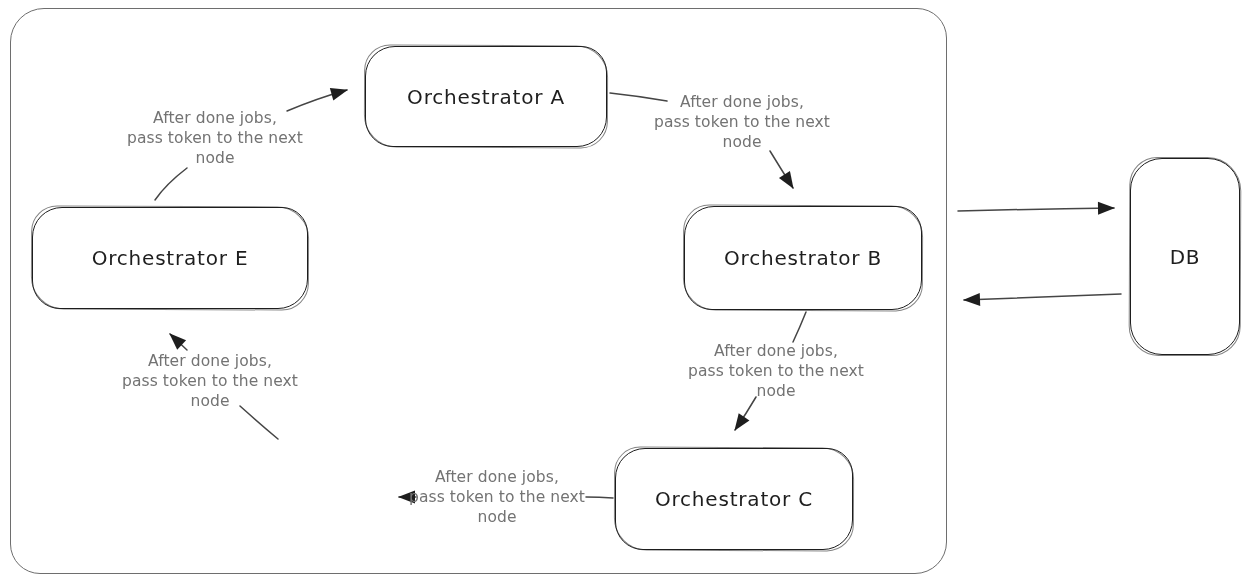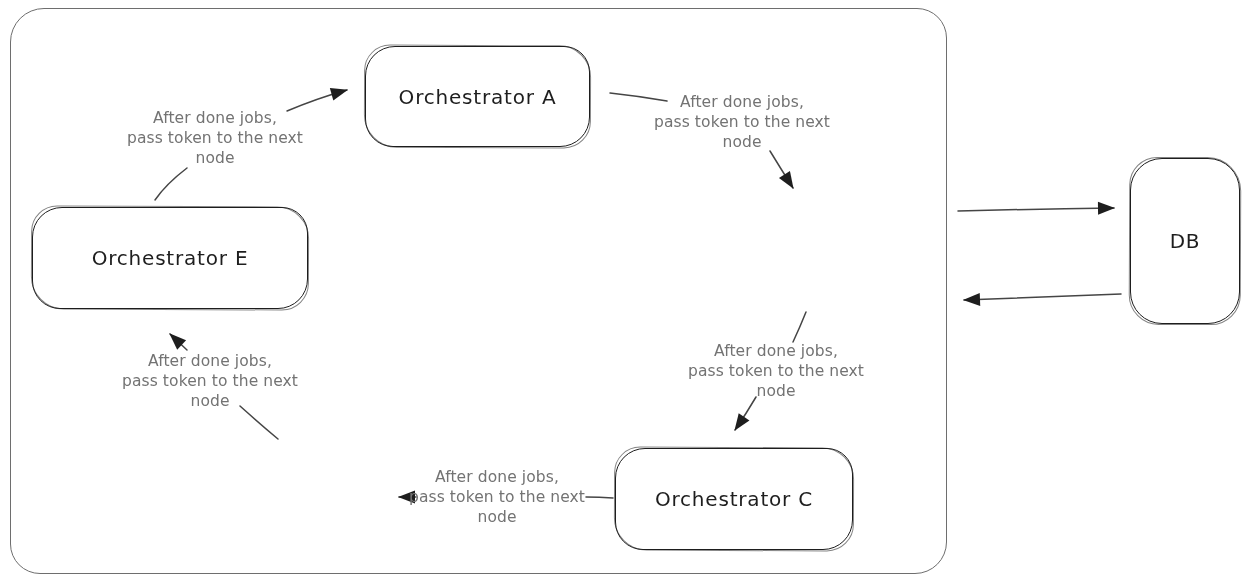--- a/index.html
+++ b/index.html
@@ -42,26 +42,26 @@
   
   .node::before {
     content: "";
     position: absolute;
     inset: -2px;
     border: 1px solid rgba(30,30,30,0.55);
     border-radius: 26px 32px 27px 33px;
     transform: rotate(0.25deg);
     pointer-events: none;
   }
-  .node-a  { left: 365px;  top: 46px;  width: 225px; height: 101px; }
+  .node-a  { left: 365px;  top: 46px;  width: 242px; height: 101px; }
   .node-b  { left: 684px;  top: 206px; width: 238px; height: 104px; }
   .node-c  { left: 615px;  top: 448px; width: 238px; height: 102px; }
   .node-d  { left: 143px;  top: 447px; width: 240px; height: 101px; }
   .node-e  { left: 32px;   top: 207px; width: 276px; height: 102px; }
-  .node-db { left: 1130px; top: 158px; width: 110px; height: 166px; border-radius: 32px; }
+  .node-db { left: 1130px; top: 158px; width: 110px; height: 197px; border-radius: 32px; }
   .node-db::before { border-radius: 28px 34px 30px 30px; }
 
   .edge-label {
     position: absolute;
     width: 220px;
     text-align: center;
     font-size: 15.5px;
     line-height: 20px;
     white-space: pre-line;
     color: #737373;
@@ -105,20 +105,23 @@
 
       <path d="M1121,294 Q1043,297 964,300" marker-end="url(#ah)"></path>
     </g>
   </svg>
 
   <div class="cluster"></div>
 
   <div class="node node-a">
     <span>Orchestrator A</span>
   </div>
+  <div class="node node-b">
+    <span>Orchestrator B</span>
+  </div>
   <div class="node node-c">
     <span>Orchestrator C</span>
   </div>
   <div class="node node-e">
     <span>Orchestrator E</span>
   </div>
   <div class="node node-db">
     <span>DB</span>
   </div>
 

